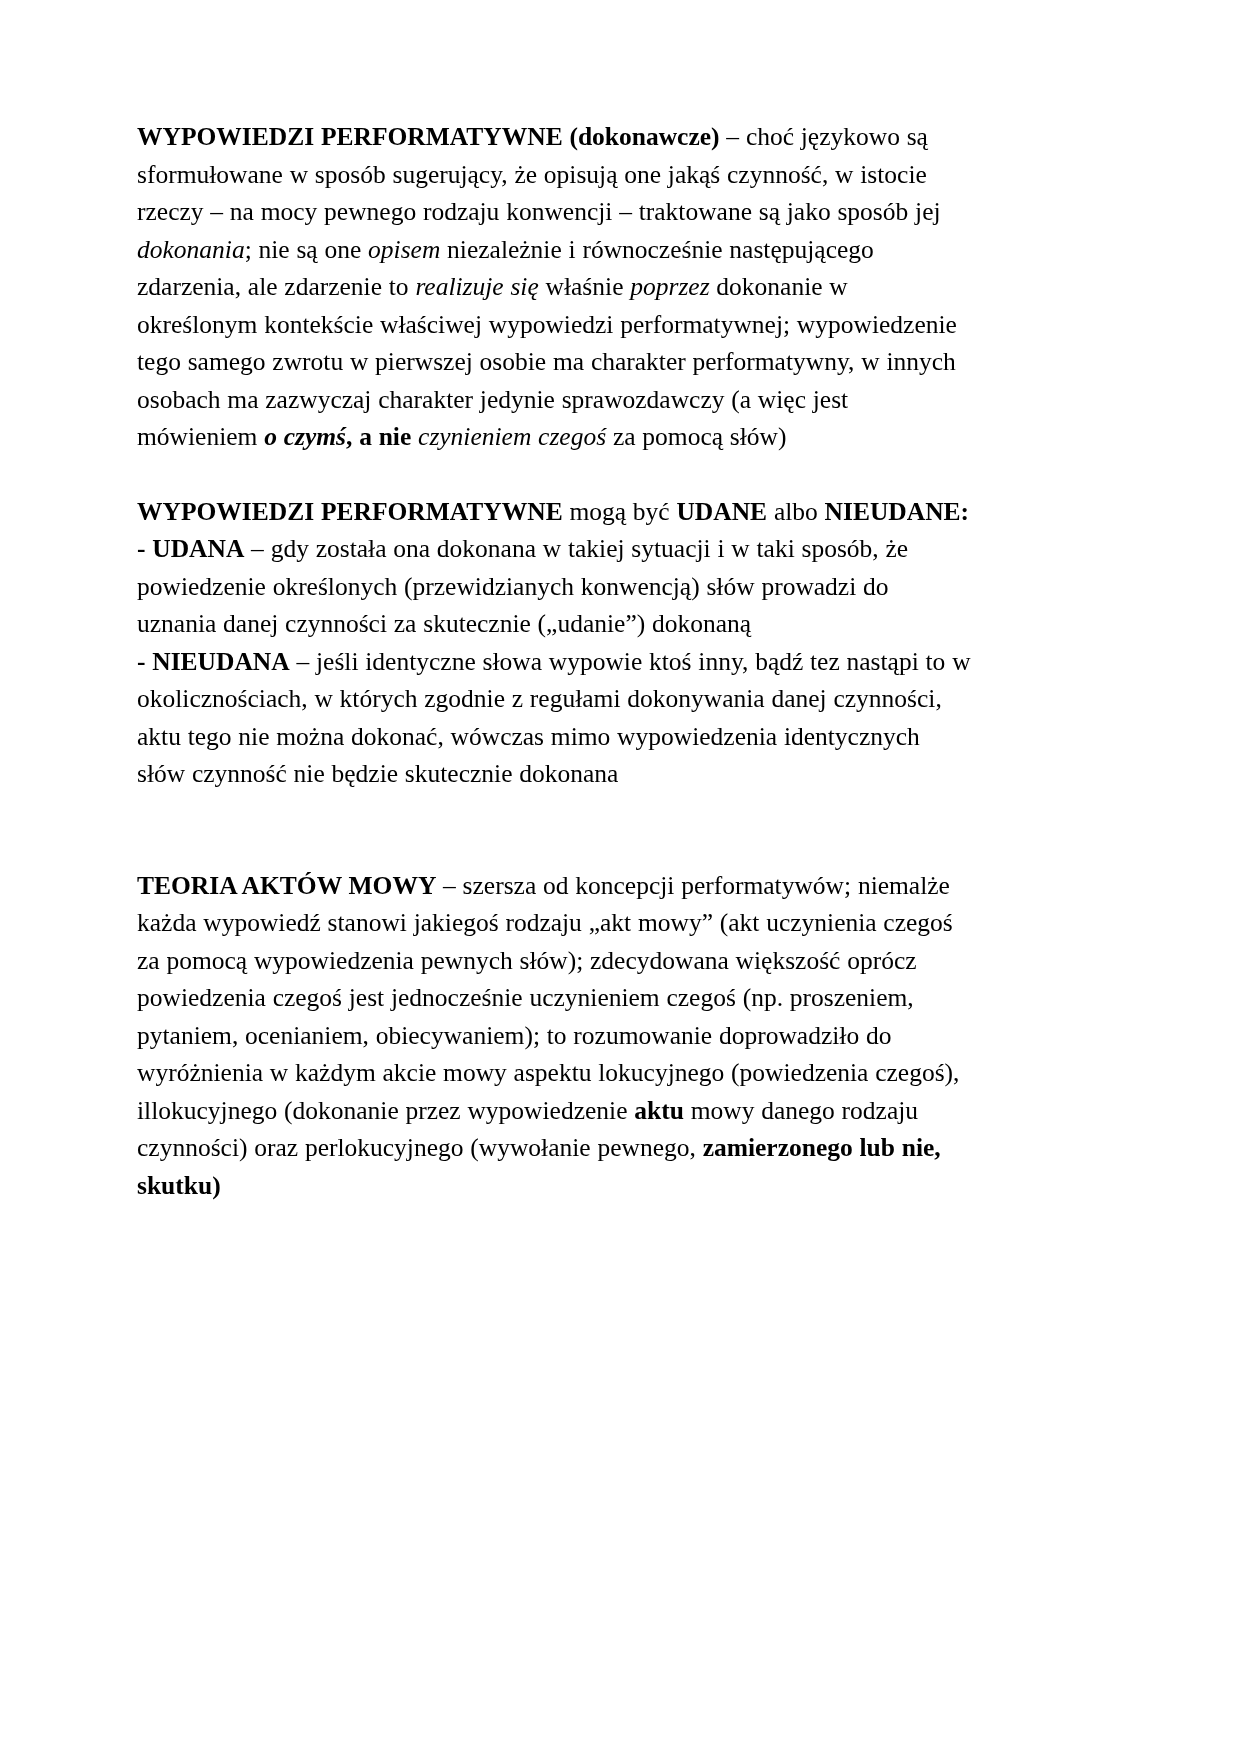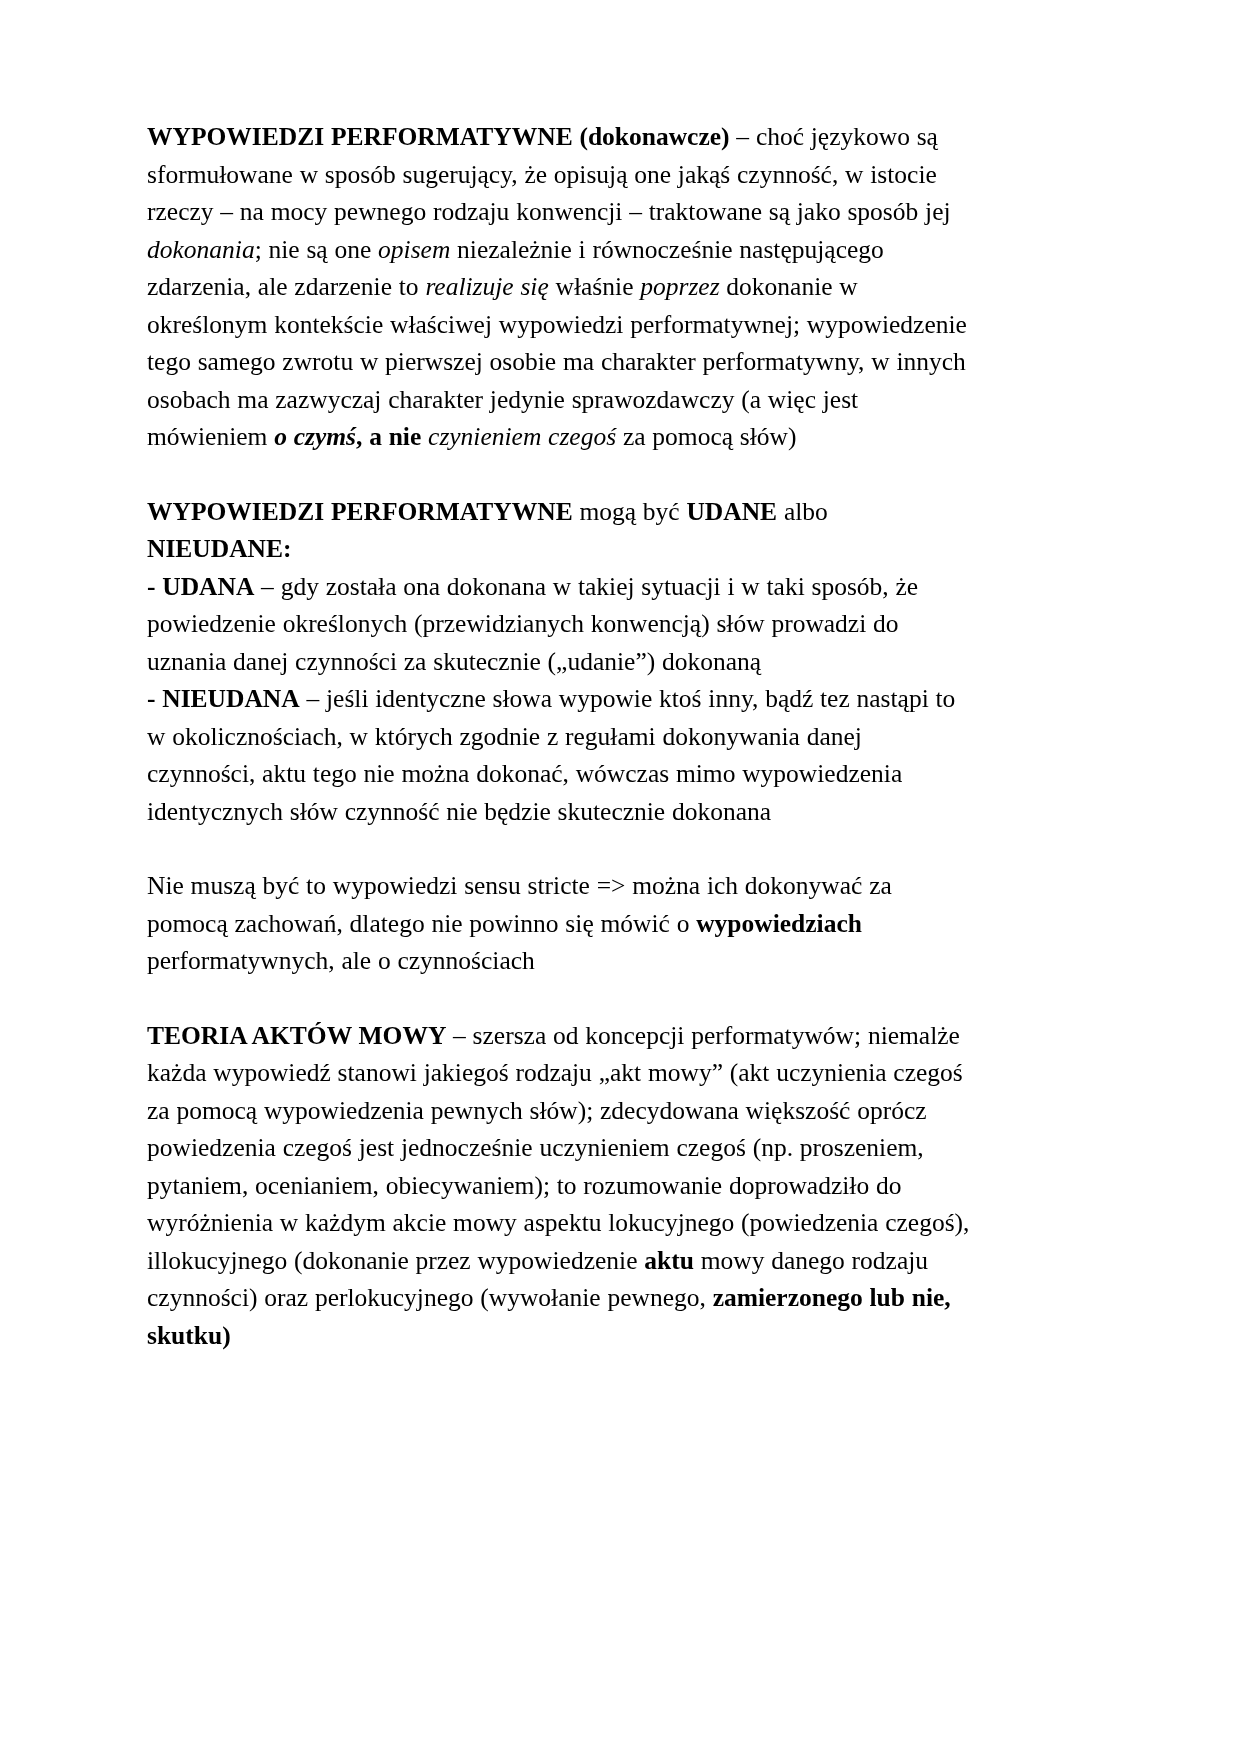--- a/index.html
+++ b/index.html
@@ -26,40 +26,39 @@
   .content {
     position: absolute;
     left: 133px;
     top: 118px;
     width: 840px;
   }
   .para {
     font-size: 25.5px;
     line-height: 37.5px;
     text-align: left;
-    margin: 0 0 0 14px;
+    margin: 0 0 0 4px;
     letter-spacing: 0.0px;
     word-spacing: 0.4px;
   }
   .gap-lg { height: 37px; }
   b, .b { font-weight: bold; }
   i, .i { font-style: italic; }
   .bi { font-weight: bold; font-style: italic; }
 </style>
 </head>
 <body>
 
 <div class="page">
   <div class="content">
 
     <p class="para" id="p0"><span class="b">WYPOWIEDZI PERFORMATYWNE (dokonawcze)</span><span> – choć językowo są sformułowane w sposób sugerujący, że opisują one jakąś czynność, w istocie rzeczy – na mocy pewnego rodzaju konwencji – traktowane są jako sposób jej </span><span class="i">dokonania</span><span>; nie są one </span><span class="i">opisem</span><span> niezależnie i równocześnie następującego zdarzenia, ale zdarzenie to </span><span class="i">realizuje się</span><span> właśnie </span><span class="i">poprzez</span><span> dokonanie w określonym kontekście właściwej wypowiedzi performatywnej; wypowiedzenie tego samego zwrotu w pierwszej osobie ma charakter performatywny, w innych osobach ma zazwyczaj charakter jedynie sprawozdawczy (a więc jest mówieniem </span><span class="bi">o czymś</span><span class="b">, a nie </span><span class="i">czynieniem czegoś</span><span> za pomocą słów)</span></p>
     <div class="gap-lg"></div>
 
     <p class="para" id="p1"><span class="b">WYPOWIEDZI PERFORMATYWNE</span><span> mogą być </span><span class="b">UDANE</span><span> albo </span><span class="b">NIEUDANE:</span><br><span class="b">- UDANA</span><span> – gdy została ona dokonana w takiej sytuacji i w taki sposób, że powiedzenie określonych (przewidzianych konwencją) słów prowadzi do uznania danej czynności za skutecznie („udanie”) dokonaną</span><br><span class="b">- NIEUDANA</span><span> – jeśli identyczne słowa wypowie ktoś inny, bądź tez nastąpi to w okolicznościach, w których zgodnie z regułami dokonywania danej czynności, aktu tego nie można dokonać, wówczas mimo wypowiedzenia identycznych słów czynność nie będzie skutecznie dokonana</span></p>
     <div class="gap-lg"></div>
 
-    <p class="para" id="p2"><span>Nie muszą być to wypowiedzi sensu stricte =&gt; można ich dokonywać za pomocą zachowań, dlatego nie powinno się mówić o </span><span class="b">wypowiedziach</span><span> performatywnych, ale o czynnościach</span></p>
     <div class="gap-lg"></div>
 
     <p class="para" id="p3"><span class="b">TEORIA AKTÓW MOWY</span><span> – szersza od koncepcji performatywów; niemalże każda wypowiedź stanowi jakiegoś rodzaju „akt mowy” (akt uczynienia czegoś za pomocą wypowiedzenia pewnych słów); zdecydowana większość oprócz powiedzenia czegoś jest jednocześnie uczynieniem czegoś (np. proszeniem, pytaniem, ocenianiem, obiecywaniem); to rozumowanie doprowadziło do wyróżnienia w każdym akcie mowy aspektu lokucyjnego (powiedzenia czegoś), illokucyjnego (dokonanie przez wypowiedzenie </span><span class="b">aktu</span><span> mowy danego rodzaju czynności) oraz perlokucyjnego (wywołanie pewnego, </span><span class="b">zamierzonego lub nie, skutku)</span></p>
 
   </div>
 </div>
 
 </body></html>

